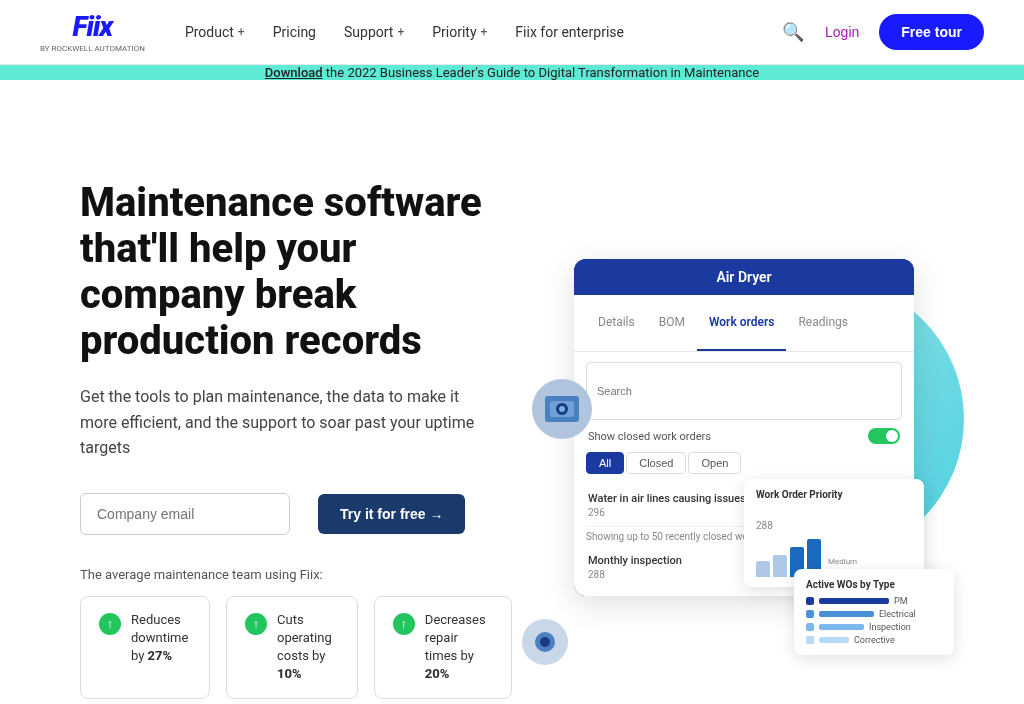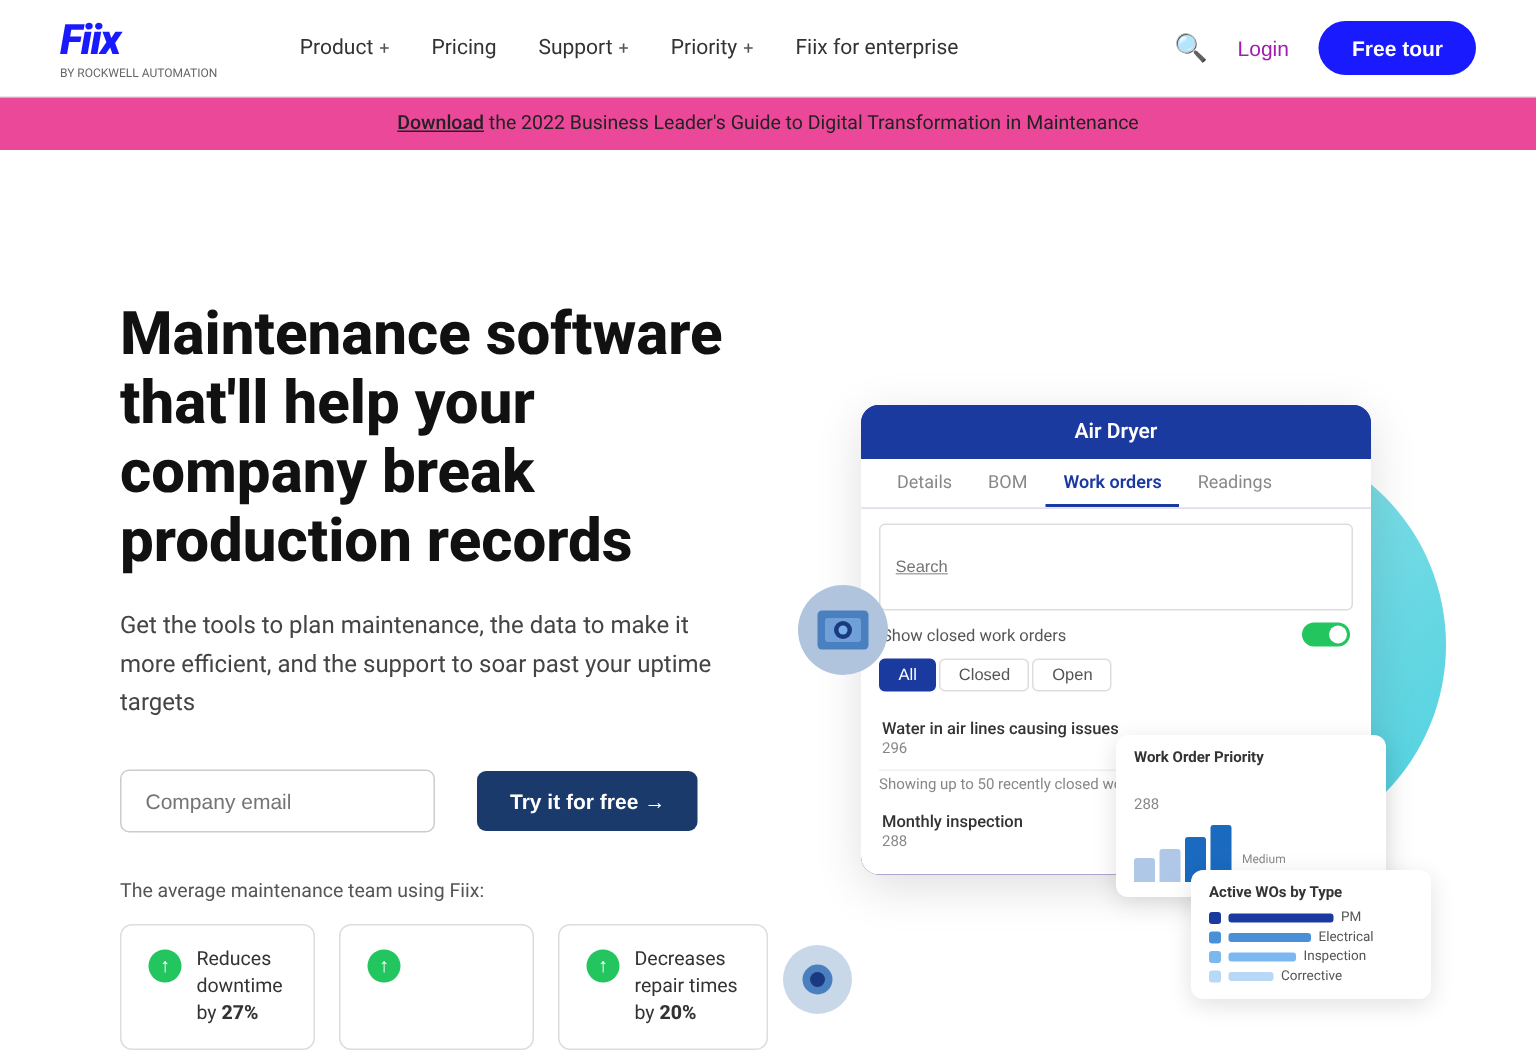--- a/index.html
+++ b/index.html
@@ -1,32 +1,32 @@
 <!DOCTYPE html>
 <html><head>
   <meta charset="utf-8">
   <style>
     * { margin: 0; padding: 0; box-sizing: border-box; }
     body { font-family: -apple-system, BlinkMacSystemFont, 'Segoe UI', Roboto, sans-serif; color: #1a1a2e; background: #fff; overflow-x: hidden; }
 
     
     nav { display: flex; align-items: center; padding: 0 40px; height: 65px; border-bottom: 1px solid #e8e8e8; background: #fff; }
-    .nav-logo { display: flex; align-items: center; margin-right: 55px; }
+    .nav-logo { display: flex; align-items: center; margin-right: 40px; text-align: center; }
     .logo-text { font-size: 28px; font-weight: 900; color: #1a1aff; font-style: italic; letter-spacing: -1px; }
     .logo-sub { font-size: 8px; color: #666; margin-top: 2px; line-height: 1.1; }
     .nav-links { display: flex; align-items: center; gap: 28px; flex: 1; }
     .nav-link { font-size: 14px; color: #333; text-decoration: none; display: flex; align-items: center; gap: 4px; cursor: pointer; }
     .plus-icon { font-size: 12px; color: #555; }
     .nav-right { display: flex; align-items: center; gap: 20px; }
     .search-icon-btn { background: none; border: none; cursor: pointer; font-size: 18px; color: #333; }
     .login-btn { background: none; border: none; cursor: pointer; font-size: 14px; color: #a21caf; font-weight: 500; }
     .free-tour-btn { background: #1a1aff; color: #fff; border: none; border-radius: 25px; padding: 10px 22px; font-size: 14px; font-weight: 600; cursor: pointer; }
 
     
-    .banner { background: #ec4899; text-align: center; padding: 10px; font-size: 13px; color: #222; }
+    .banner { background: #5eead4; text-align: center; font-size: 13px; color: #222; }
     .banner-link { text-decoration: underline; font-weight: 500; cursor: pointer; }
 
     
     .hero { display: flex; align-items: center; padding: 60px 80px 40px 80px; max-width: 1024px; margin: 0 auto; position: relative; min-height: 420px; }
     .hero-left { flex: 1; max-width: 480px; margin-top: 40px; }
     .hero-title { font-size: 40px; font-weight: 800; line-height: 1.15; color: #111; margin-bottom: 20px; }
     .hero-subtitle { font-size: 16px; color: #444; line-height: 1.6; margin-bottom: 32px; max-width: 420px; }
     .hero-form { display: flex; gap: 28px; margin-bottom: 32px; align-items: center; }
     .email-input { border: 1.5px solid #ccc; border-radius: 6px; padding: 12px 16px; font-size: 14px; width: 210px; color: #999; outline: none; }
     .try-btn { background: #1a3a6b; color: #fff; border: none; border-radius: 6px; padding: 12px 22px; font-size: 14px; font-weight: 600; cursor: pointer; white-space: nowrap; }
@@ -37,24 +37,24 @@
     .stat-icon { width: 22px; height: 22px; background: #22c55e; border-radius: 50%; display: flex; align-items: center; justify-content: center; color: #fff; font-size: 13px; font-weight: 800; flex-shrink: 0; margin-top: 2px; }
     .stat-text { font-size: 13px; color: #333; line-height: 1.4; }
     .stat-number { font-weight: 800; }
 
     
     .hero-right { flex: 1; position: relative; display: flex; justify-content: flex-end; align-items: center; min-height: 320px; }
     .teal-circle { width: 280px; height: 280px; background: linear-gradient(135deg, #a0e8e8, #4dd0e1); border-radius: 50%; position: absolute; right: -20px; top: 20px; z-index: 0; }
     .dashboard-card { background: #4c1d95; border-radius: 12px; box-shadow: 0 8px 32px rgba(0,0,0,0.13); padding: 0; width: 340px; position: absolute; right: 30px; top: 0; z-index: 2; overflow: hidden; }
     .card-header { background: #1a3a9f; color: #fff; padding: 10px 16px; font-size: 14px; font-weight: 600; text-align: center; }
     .card-tabs { display: flex; gap: 0; border-bottom: 1px solid #e8e8e8; padding: 0 12px; background: #fff; }
-    .card-tab { padding: 8px 12px; font-size: 12px; color: #888; cursor: pointer; border-bottom: 2px solid transparent; }
+    .card-tab { padding: 20px 12px; font-size: 12px; color: #888; cursor: pointer; border-bottom: 2px solid transparent; }
     .card-tab.active { color: #1a3a9f; border-bottom: 2px solid #1a3a9f; font-weight: 600; }
     .card-body { padding: 10px 12px; background: #fff; }
-    .card-search { border: 1px solid #ddd; border-radius: 4px; padding: 22px 10px; font-size: 11px; color: #aaa; width: 100%; margin-bottom: 8px; text-decoration: underline; }
+    .card-search { border: 1px solid #ddd; border-radius: 4px; padding: 22px 10px; font-size: 11px; color: #aaa; width: 100%; margin-bottom: 8px; }
     .card-toggle-row { display: flex; align-items: center; justify-content: space-between; font-size: 11px; color: #555; margin-bottom: 8px; padding: 0 2px; }
     .toggle { width: 32px; height: 16px; background: #22c55e; border-radius: 8px; position: relative; }
     .toggle-dot { width: 12px; height: 12px; background: #fff; border-radius: 50%; position: absolute; right: 2px; top: 2px; }
     .card-filter-row { display: flex; gap: 2px; margin-bottom: 10px; }
     .filter-btn { border: 1px solid #ddd; border-radius: 4px; padding: 4px 12px; font-size: 11px; cursor: pointer; background: #fff; color: #555; }
     .filter-btn.active { background: #1a3a9f; color: #fff; border-color: #1a3a9f; }
     .wo-item { padding: 8px 2px; border-bottom: 1px solid #f0f0f0; }
     .wo-title { font-size: 11px; color: #333; font-weight: 500; margin-bottom: 2px; }
     .wo-num { font-size: 10px; color: #888; }
     .showing-text { font-size: 10px; color: #888; margin: 4px 0 6px; }
@@ -135,20 +135,23 @@
       <p class="avg-label">The average maintenance team using Fiix:</p>
       <div class="stats">
         <div class="stat-box">
           <div class="stat-icon">↑</div>
           <div class="stat-text">
             Reduces downtime by <span class="stat-number">27%</span>
           </div>
         </div>
         <div class="stat-box">
           <div class="stat-icon">↑</div>
+          <div class="stat-text">
+            Cuts operating costs by <span class="stat-number">10%</span>
+          </div>
         </div>
         <div class="stat-box">
           <div class="stat-icon">↑</div>
           <div class="stat-text">
             Decreases repair times by <span class="stat-number">20%</span>
           </div>
         </div>
       </div>
     </div>
 

